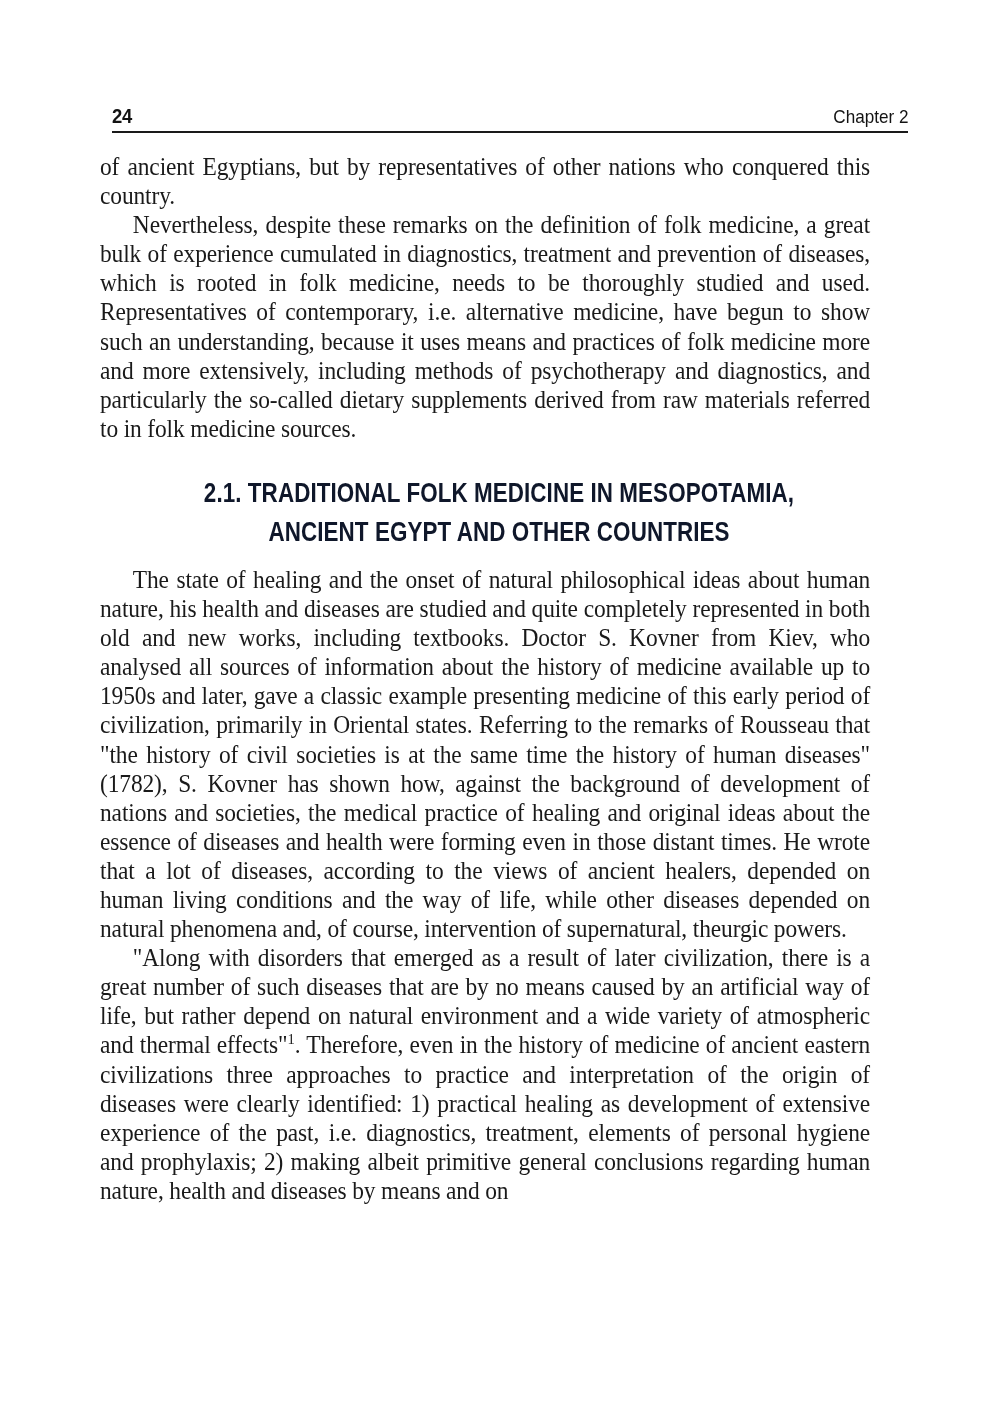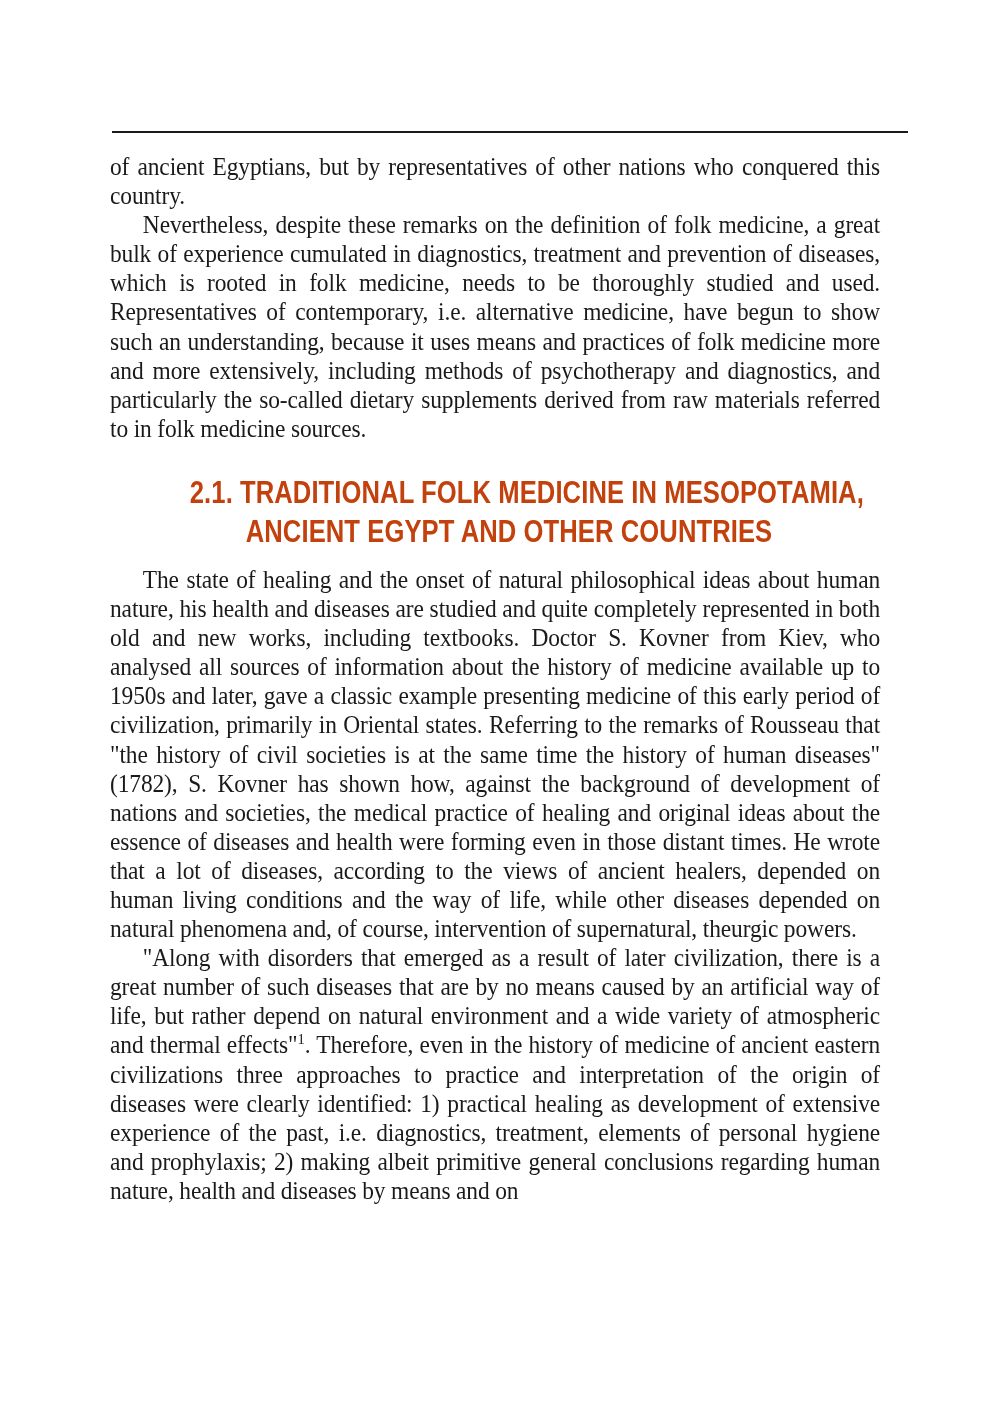--- a/index.html
+++ b/index.html
@@ -52,21 +52,21 @@
     left: 112px;
     right: 92px;
     top: 131px;
     height: 0;
     border-top: 2.6px solid #1a1a1a;
   }
 
   
   .column {
     position: absolute;
-    left: 110px;
+    left: 100px;
     top: 152px;
     width: 798px;
   }
   p.body {
     margin: 0;
     font-size: 24.3px;
     line-height: 29.1px;
     text-align: justify;
     text-justify: inter-word;
     letter-spacing: -0.12px;
@@ -83,24 +83,24 @@
     vertical-align: super;
     line-height: 0;
   }
 
   
   .section-heading {
     margin: 30px 0 14px 0;
     text-align: center;
     font-family: "Liberation Sans Narrow", "Liberation Sans", sans-serif;
     font-weight: bold;
-    font-size: 32px;
+    font-size: 28px;
     line-height: 39px;
     letter-spacing: 0.1px;
-    color: #c2410c;
+    color: #0f172a;
     text-transform: uppercase;
   }
   .section-heading .hline {
     display: block;
     transform: scaleX(0.80);
     transform-origin: center center;
     white-space: nowrap;
   }
 
   
@@ -131,20 +131,24 @@
     vertical-align: super;
     line-height: 0;
   }
   p.footnote .author { font-style: italic; }
 </style>
 </head>
 <body>
 
 <div class="page">
 
+  <div class="running-head">
+    <span class="folio">24</span>
+    <span class="head-title">Chapter 2</span>
+  </div>
   <div class="head-rule"></div>
 
   <div class="column">
 
     <p class="body">of ancient Egyptians, but by representatives of other nations who conquered this country.</p>
 
     <p class="body indent">Nevertheless, despite these remarks on the definition of folk medicine, a great bulk of experience cumulated in  diagnostics, treatment and prevention of diseases, which is rooted in folk medicine, needs to be thoroughly studied and used. Representatives of contemporary, i.e. alternative medicine, have begun to show such an understanding, because it uses means and practices of folk medicine more and more extensively, including methods of psychotherapy and diagnostics, and particularly the so-called dietary supplements derived from raw materials referred to in folk medicine sources.</p>
 
     <h2 class="section-heading">
       <span class="hline">2.1. Traditional Folk Medicine in Mesopotamia,</span>

